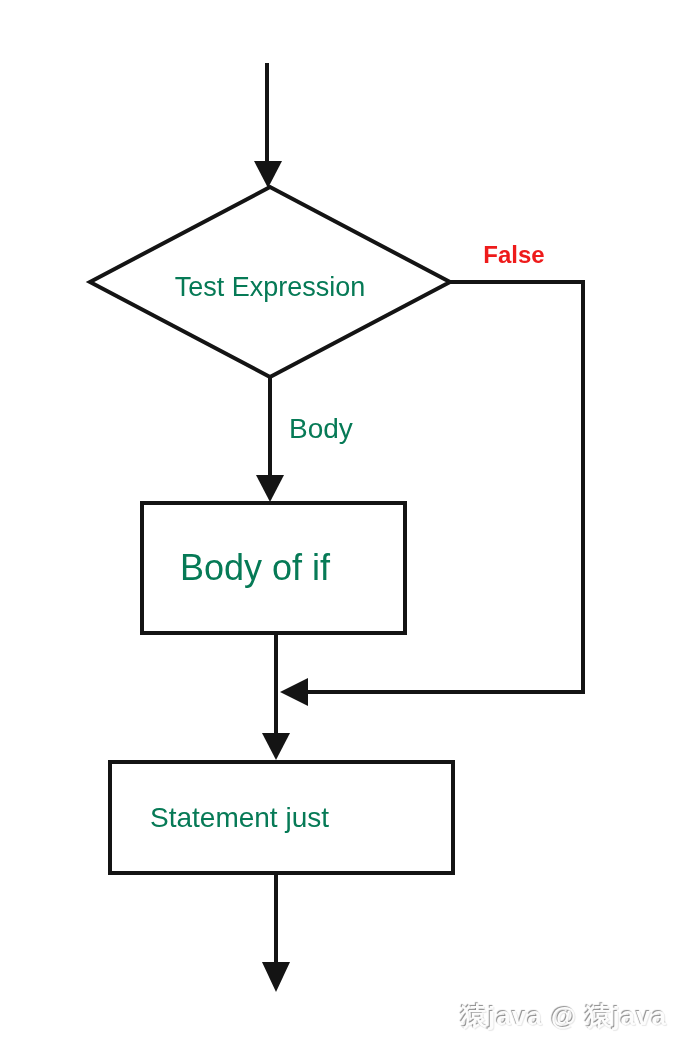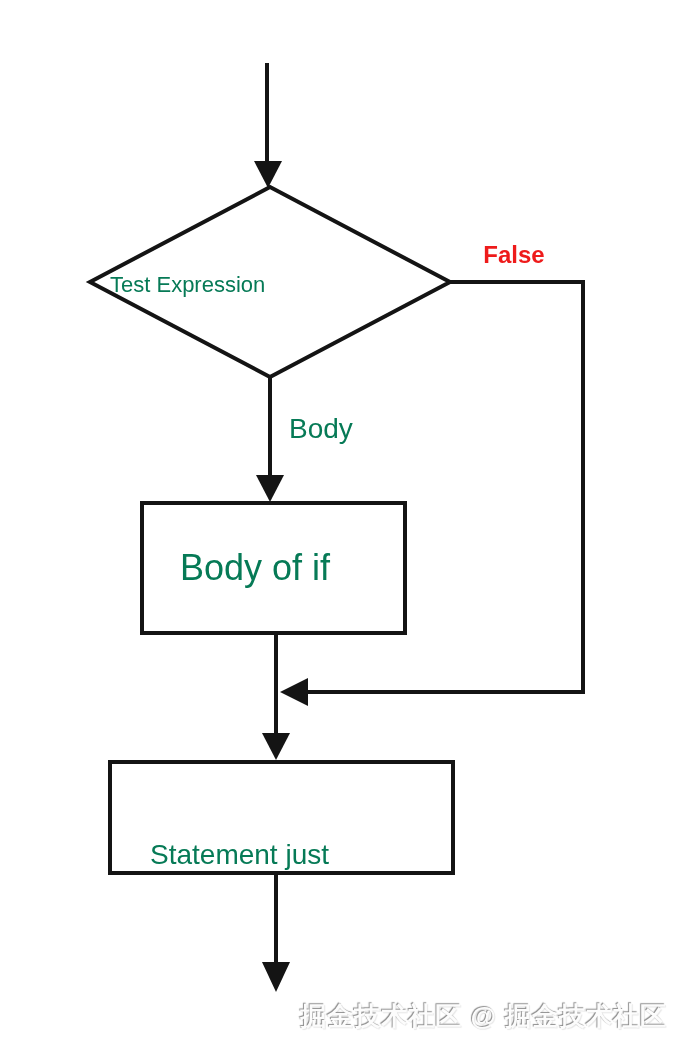--- a/index.html
+++ b/index.html
@@ -18,41 +18,41 @@
     overflow: hidden;
   }
   svg.flow { position: absolute; left: 0; top: 0; }
   .stroke { stroke: var(--line); stroke-width: 4; fill: none; stroke-linejoin: miter; }
   .shape  { stroke: var(--line); stroke-width: 4; fill: #ffffff; }
   .arrowhead { fill: var(--line); stroke: none; }
 
   .label { position: absolute; white-space: nowrap; }
   .label-decision {
     left: 110px; top: 272px; width: 320px;
-    text-align: left;
-    color: var(--green); font-size: 22px; font-weight: 500;
+    text-align: center;
+    color: var(--green); font-size: 27px; font-weight: 500;
   }
   .label-false {
     left: 462px; top: 241px; width: 104px;
     text-align: center;
     color: var(--red); font-size: 24px; font-weight: 600;
   }
   .label-true {
     left: 289px; top: 413px;
     color: var(--green); font-size: 28px; font-weight: 500;
   }
   .label-body {
     left: 142px; top: 503px; width: 263px; height: 130px;
     display: flex; align-items: center;
     padding-left: 38px; box-sizing: border-box;
     color: var(--green); font-size: 36px; font-weight: 500;
   }
   .label-statement {
     left: 110px; top: 762px; width: 343px; height: 111px;
-    display: flex; flex-direction: column; justify-content: flex-end;
+    display: flex; flex-direction: column; justify-content: center;
     padding-left: 40px; box-sizing: border-box;
     color: var(--green); font-size: 28px; font-weight: 500;
     line-height: 36px;
   }
   .watermark {
     position: absolute;
     right: 6px; bottom: 14px;
     font-size: 26px; font-weight: 700;
     letter-spacing: 1px;
     color: var(--watermark);
@@ -93,14 +93,14 @@
   <div class="label label-false">False</div>
 
   <div class="label label-true">Body</div>
 
   <div class="label label-body">Body of if</div>
 
   <div class="label label-statement">
     <span>Statement just</span>
   </div>
 
-  <div class="watermark">掘金技术社区 @ 掘金技术社区</div>
+  <div class="watermark">猿java @ 猿java</div>
 </div>
 
 </body></html>

